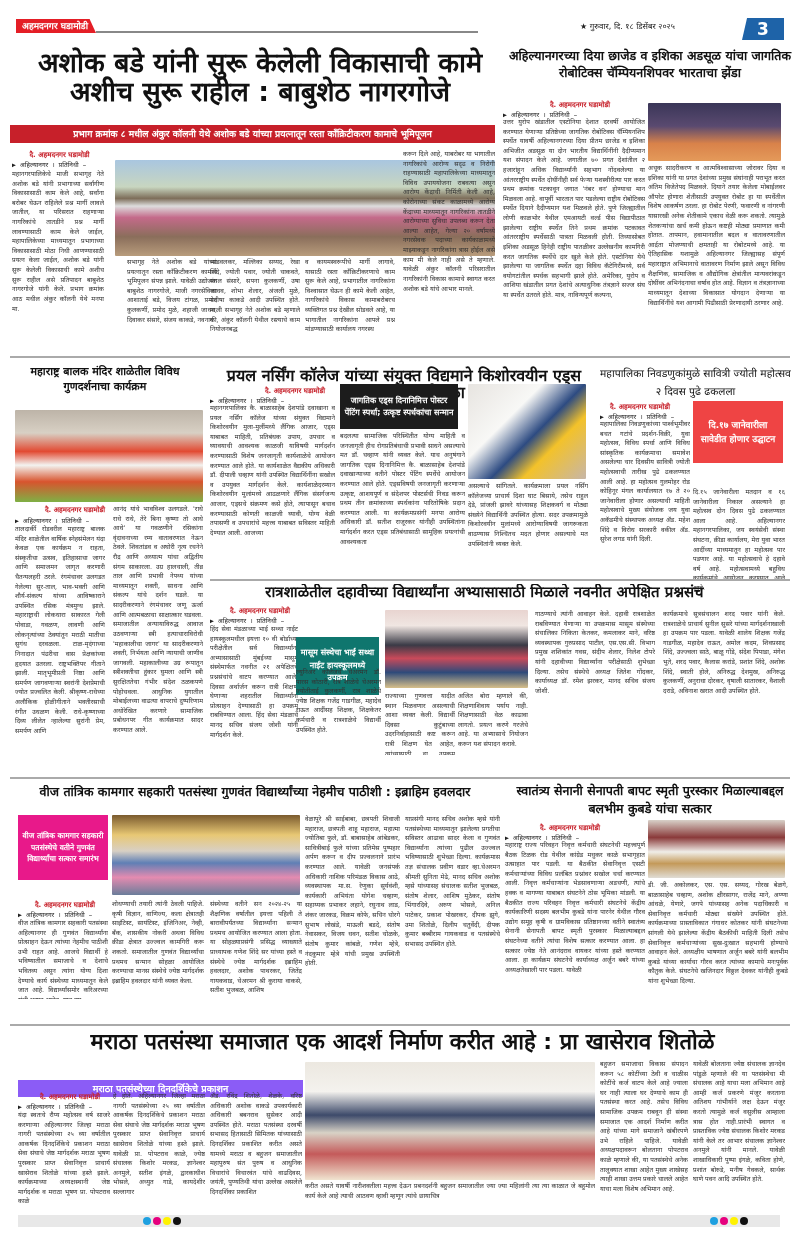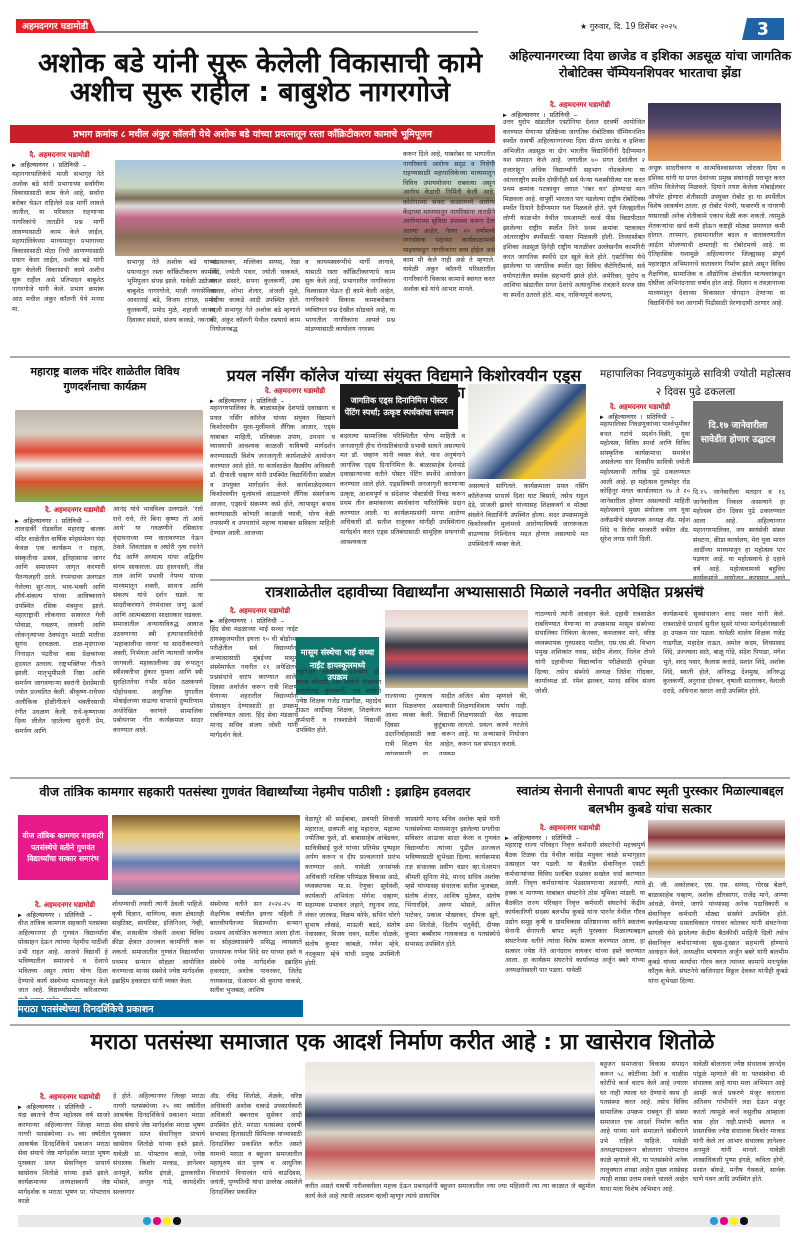--- a/index.html
+++ b/index.html
@@ -22,21 +22,21 @@
 .box{color:#fff;font-family:"DejaVu Sans",sans-serif;font-weight:bold;text-align:center;display:flex;align-items:center;justify-content:center;padding:4px}
 .dots{display:flex;gap:2px}
 .dots span{width:8px;height:8px;border-radius:50%}
 .footer-bar{left:18px;top:1215px;width:762px;height:12px;background:#e8e8e8}
 </style>
 </head>
 <body>
 
 <div class="abs masthead-tab">अहमदनगर घडामोडी</div>
 <div class="abs masthead-rule"></div>
-<div class="abs masthead-date">★ गुरुवार, दि. 19 डिसेंबर २०२५</div>
+<div class="abs masthead-date">★ गुरुवार, दि. १८ डिसेंबर २०२५</div>
 <div class="abs page-no">3</div>
 
 <div class="abs hl hl-main">अशोक बडे यांनी सुरू केलेली विकासाची कामे अशीच सुरू राहील : बाबुशेठ नागरगोजे</div>
 <div class="abs redbar">प्रभाग क्रमांक ८ मधील अंकुर कॉलनी येथे अशोक बडे यांच्या प्रयत्नातून रस्ता कॉंक्रिटीकरण कामाचे भूमिपूजन</div>
 <div class="abs byline" style="left:12px;top:150px;width:95px;">दै. अहमदनगर घडामोडी</div>
 <div class="abs dateline" style="left:12px;top:160px;">▶ अहिल्यानगर । प्रतिनिधी –</div>
 <div class="abs txt" style="left:12px;top:170px;width:92px;height:183px;">महानगरपालिकेचे माजी सभागृह नेते अशोक बडे यांनी प्रभागाच्या सर्वांगीण विकासासाठी काम केले आहे, सर्वांना बरोबर घेऊन राहिलेले प्रश्न मार्गी लावले जातील, या परिसरात राहणाऱ्या नागरिकांचे तातडीने प्रश्न मार्गी लावण्यासाठी काम केले जाईल, महापालिकेच्या माध्यमातून प्रभागाच्या विकासासाठी मोठा निधी आणण्यासाठी प्रयत्न केला जाईल, अशोक बडे यांनी सुरू केलेली विकासाची कामे अशीच सुरू राहील असे प्रतिपादन बाबुशेठ नागरगोजे यांनी केले. प्रभाग क्रमांक आठ मधील अंकुर कॉलनी येथे मनपा मा.</div>
 <div class="abs photo" style="left:115px;top:160px;width:380px;height:96px;background:linear-gradient(180deg,#a9c6e0 0%,#c8d6c0 28%,#7d6e5a 40%,#ddd 48%,#c46a8a 60%,#8a6e5b 80%,#b89c7c 100%);"></div>
 <div class="abs txt" style="left:127px;top:258px;width:90px;height:95px;">सभागृह नेते अशोक बडे यांच्या प्रयत्नातून रस्ता कॉंक्रिटीकरण कामाचे भूमिपूजन संपन्न झाले. यावेळी उद्योजक बाबुशेठ नागरगोजे, माजी नगरसेविका आशाताई बडे, विजय टांगळ, प्रमोद कुलकर्णी, प्रमोद मुळे, शहाजी जाधव, दिवाकर संसारे, संजय काकडे, नवनाथ</div>
 <div class="abs txt" style="left:210px;top:258px;width:90px;height:95px;">भांडवलकर, मल्लिका सय्यद, रेखा शिंदे, ज्योती पवार, ज्योती चाकवते, मंगल संसारे, सपना कुलकर्णी, उषा जाधव, शोभा शेलार, अंजली मुळे, मनीषा काकडे आदी उपस्थित होते. माजी सभागृह नेते अशोक बडे म्हणाले की, अंकुर कॉलनी येथील रस्त्याचे काम नियोजनबद्ध</div>
@@ -65,21 +65,21 @@
 <div class="abs txt" style="left:210px;top:404px;width:125px;height:172px;">महानगरपालिका कै. बाळासाहेब देशपांडे दवाखाना व प्रयल नर्सिंग कॉलेज यांच्या संयुक्त विद्यमाने किशोरवयीन मुला-मुलींमध्ये लैंगिक आजार, एड्स याबाबत माहिती, प्रतिबंधक उपाय, उपचार व घ्यावयाची आवश्यक काळजी याविषयी मार्गदर्शन करण्यासाठी विशेष जनजागृती कार्यशाळेचे आयोजन करण्यात आले होते. या कार्यशाळेत वैद्यकीय अधिकारी डॉ. दीपाली चव्हाण यांनी उपस्थित विद्यार्थिनींना सखोल व उपयुक्त मार्गदर्शन केले. कार्यशाळेदरम्यान किशोरवयीन मुलांमध्ये आढळणारे लैंगिक संसर्गजन्य आजार, एड्सचे संक्रमण कसे होते, त्यापासून बचाव करण्यासाठी कोणती काळजी घ्यावी, योग्य वेळी तपासणी व उपचारांचे महत्त्व याबाबत सविस्तर माहिती देण्यात आली. आजच्या</div>
 <div class="abs box" style="left:340px;top:384px;width:118px;height:45px;background:#1c1c1c;font-size:8px;line-height:1.45;">जागतिक एड्स दिनानिमित्त पोस्टर पेंटिंग स्पर्धा; उत्कृष्ट स्पर्धकांचा सन्मान</div>
 <div class="abs txt" style="left:340px;top:432px;width:125px;height:144px;">बदलत्या सामाजिक परिस्थितीत योग्य माहिती व जनजागृती हीच रोगप्रतिबंधाची प्रभावी साधने असल्याचे मत डॉ. चव्हाण यांनी व्यक्त केले. याच अनुषंगाने जागतिक एड्स दिनानिमित्त कै. बाळासाहेब देशपांडे दवाखान्याच्या वतीने पोस्टर पेंटिंग स्पर्धेचे आयोजन करण्यात आले होते. एड्सविषयी जनजागृती करणाऱ्या उत्कृष्ट, आशयपूर्ण व संदेशपर पोस्टर्सची निवड करून प्रथम तीन क्रमांकाच्या स्पर्धकांना पारितोषिके प्रदान करण्यात आली. या कार्यक्रमप्रसंगी मनपा आरोग्य अधिकारी डॉ. सतीश राजूरकर यांनीही उपस्थितांना मार्गदर्शन करत एड्स प्रतिबंधासाठी सामूहिक प्रयत्नांची आवश्यकता</div>
 <div class="abs photo" style="left:468px;top:384px;width:118px;height:95px;background:linear-gradient(135deg,#e7e4e0 0%,#f8f8f6 35%,#2d4b82 55%,#f3c22a 70%,#c7b6a8 100%);"></div>
 <div class="abs txt" style="left:468px;top:482px;width:120px;height:94px;">असल्याचे सांगितले. कार्यक्रमाला प्रयल नर्सिंग कॉलेजच्या प्राचार्य दिशा घाट बिसाये, तसेच राहुल देडे, प्रांजली झावरे यांच्यासह शिक्षकवर्ग व मोठ्या संख्येने विद्यार्थिनी उपस्थित होत्या. सदर उपक्रमामुळे किशोरवयीन मुलांमध्ये आरोग्याविषयी जागरूकता वाढण्यास निश्चितच मदत होणार असल्याचे मत उपस्थितांनी व्यक्त केले.</div>
 
 <div class="abs hl" style="left:598px;top:364px;width:195px;font-size:10.5px;font-weight:normal;line-height:1.75;">महापालिका निवडणुकांमुळे सावित्री ज्योती महोत्सव २ दिवस पुढे ढकलला</div>
 <div class="abs byline" style="left:600px;top:402px;width:80px;">दै. अहमदनगर घडामोडी</div>
 <div class="abs dateline" style="left:600px;top:412px;">▶ अहिल्यानगर । प्रतिनिधी –</div>
 <div class="abs txt" style="left:600px;top:420px;width:90px;height:135px;">महापालिका निवडणुकांच्या पार्श्वभूमीवर बचत गटांचे प्रदर्शन-विक्री, युवा महोत्सव, विविध स्पर्धा आणि विविध सांस्कृतिक कार्यक्रमाचा समावेश असलेल्या चार दिवसीय सावित्री ज्योती महोत्सवाची तारीख पुढे ढकलण्यात आली आहे. हा महोत्सव गुलमोहर रोड कोहिनूर मंगल कार्यालयात १७ ते २० जानेवारीला होणार असल्याची माहिती महोत्सवाचे मुख्य संयोजक जय युवा अकॅडमीचे संस्थापक अध्यक्ष ॲड. महेश शिंदे व विरोध सरकारी वकील ॲड. सुरेश लगड यांनी दिली.</div>
-<div class="abs box" style="left:693px;top:401px;width:90px;height:62px;background:#737373;font-size:9px;line-height:1.6;">दि.१७ जानेवारीला सावेडीत होणार उद्घाटन</div>
+<div class="abs box" style="left:693px;top:401px;width:90px;height:62px;background:#ef4444;font-size:9px;line-height:1.6;">दि.१७ जानेवारीला सावेडीत होणार उद्घाटन</div>
 <div class="abs txt" style="left:693px;top:488px;width:92px;height:110px;">दि.१५ जानेवारीला मतदान व १६ जानेवारीला निकाल असल्याने हा महोत्सव दोन दिवस पुढे ढकलण्यात आला आहे. अहिल्यानगर महानगरपालिका, जय स्वयंसेवी संस्था संघटना, क्रीडा कार्यालय, मेरा युवा भारत आदींच्या माध्यमातून हा महोत्सव पार पडणार आहे. या महोत्सवाचे हे दहावे वर्ष आहे. महोत्सवामध्ये बहुविध कार्यक्रमांचे आयोजन करण्यात आले आहे.</div>
 
 <div class="abs rule" style="left:210px;top:579px;width:580px;"></div>
 
 <div class="abs hl" style="left:192px;top:584px;width:585px;font-size:15px;white-space:nowrap;overflow:hidden;">रात्रशाळेतील दहावीच्या विद्यार्थ्यांना अभ्यासासाठी मिळाले नवनीत अपेक्षित प्रश्नसंच</div>
 <div class="abs byline" style="left:215px;top:606px;width:90px;">दै. अहमदनगर घडामोडी</div>
 <div class="abs dateline" style="left:210px;top:616px;">▶ अहिल्यानगर । प्रतिनिधी –</div>
 <div class="abs txt" style="left:210px;top:625px;width:88px;height:130px;">हिंद सेवा मंडळाच्या भाई सथ्था नाईट हायस्कूलमधील इयत्ता १० वी बोर्डाच्या परीक्षेतील सर्व विद्यार्थ्यांना अभ्यासासाठी मुंबईच्या मासूम संस्थेमार्फत नवनीत २१ अपेक्षितचे प्रश्नसंचांचे वाटप करण्यात आले. दिवसा अर्थार्जन करून रात्री शिक्षण घेणाऱ्या शहरातील विद्यार्थ्यांना प्रोत्साहन देण्यासाठी हा उपक्रम राबविण्यात आला. हिंद सेवा मंडळाचे मानद सचिव संजय जोशी यांनी मार्गदर्शन केले.</div>
 <div class="abs box" style="left:296px;top:637px;width:83px;height:58px;background:#0f766e;font-size:8px;line-height:1.55;">मासूम संस्थेचा भाई सथ्था नाईट हायस्कूलमध्ये उपक्रम</div>
 <div class="abs txt" style="left:296px;top:668px;width:85px;height:87px;">ल्युनिअर कॉलेजचे चेअरमन डॉ. पारस कोठारी, रात्र शाळेचे चेअरमन ज्योतीताई कुलकर्णी, रात्र शाळेचे ज्येष्ठ शिक्षक गजेंद्र गाडगीळ, महादेव राऊत आदींसह शिक्षक, शिक्षकेतर कर्मचारी व रात्रशाळेचे विद्यार्थी उपस्थित होते.</div>
@@ -105,21 +105,21 @@
 <div class="abs hl" style="left:505px;top:782px;width:290px;font-size:12.5px;line-height:1.45;">स्वातंत्र्य सेनानी सेनापती बापट स्मृती पुरस्कार मिळाल्याबद्दल बलभीम कुबडे यांचा सत्कार</div>
 <div class="abs byline" style="left:525px;top:823px;width:90px;">दै. अहमदनगर घडामोडी</div>
 <div class="abs dateline" style="left:505px;top:833px;">▶ अहिल्यानगर । प्रतिनिधी –</div>
 <div class="abs txt" style="left:505px;top:841px;width:140px;height:158px;">महाराष्ट्र राज्य परिवहन निवृत्त कर्मचारी संघटनेची महत्त्वपूर्ण बैठक टिळक रोड येथील कांग्रेड मधुकर काळे सभागृहात उत्साहात पार पडली. या बैठकीत सेवानिवृत्त एसटी कर्मचाऱ्यांच्या विविध प्रलंबित प्रश्नांवर सखोल चर्चा करण्यात आली. निवृत्त कर्मचाऱ्यांना भेडसावणाऱ्या अडचणी, त्यांचे हक्क व मागण्या याबाबत संघटनेने ठोस भूमिका मांडली. या बैठकीत राज्य परिवहन निवृत्त कर्मचारी संघटनेचे केंद्रीय कार्यकारिणी सदस्य बलभीम कुबडे यांना पारनेर येथील गौरव उद्योग समूह कृषी व ग्रामविकास प्रतिष्ठानच्या वतीने स्वातंत्र्य सेनानी सेनापती बापट स्मृती पुरस्कार मिळाल्याबद्दल संघटनेच्या वतीने त्यांचा विशेष सत्कार करण्यात आला. हा सत्कार ज्येष्ठ नेते आनंदराव वायकर यांच्या हस्ते करण्यात आला. हा कार्यक्रम संघटनेचे कार्याध्यक्ष अर्जुन बबरे यांच्या अध्यक्षतेखाली पार पडला. यावेळी</div>
 <div class="abs photo" style="left:648px;top:820px;width:137px;height:58px;background:linear-gradient(180deg,#d8d0c8 0%,#8a3a3a 30%,#f0eee8 55%,#c49a5a 75%,#e0dcd4 100%);"></div>
 <div class="abs txt" style="left:648px;top:881px;width:140px;height:118px;">डी. जी. अकोलकर, एस. एस. सय्यद, गोरख बेळगे, बाळासाहेब चव्हाण, अशोक क्षीरसागर, राजेंद्र माने, अण्णा आंधळे, येणारे, जगपे यांच्यासह अनेक पदाधिकारी व सेवानिवृत्त कर्मचारी मोठ्या संख्येने उपस्थित होते. कार्यक्रमाच्या प्रास्ताविकात गंगाधर कोतकर यांनी संघटनेच्या सांगली येथे झालेल्या केंद्रीय बैठकीची माहिती दिली तसेच सेवानिवृत्त कर्मचाऱ्यांच्या सुख-दुःखात सहभागी होण्याचे आवाहन केले. अध्यक्षीय भाषणात अर्जुन बबरे यांनी बलभीम कुबडे यांच्या कार्याचा गौरव करत त्यांच्या कामाचे मनःपूर्वक कौतुक केले. संघटनेचे खजिनदार विठ्ठल देवकर यांनीही कुबडे यांना शुभेच्छा दिल्या.</div>
 
 <div class="abs rule" style="left:10px;top:1024px;width:780px;"></div>
 
 <div class="abs hl" style="left:10px;top:1030px;width:785px;font-size:22px;white-space:nowrap;overflow:hidden;">मराठा पतसंस्था समाजात एक आदर्श निर्माण करीत आहे : प्रा खासेराव शितोळे</div>
-<div class="abs" style="left:18px;top:1000px;width:285px;height:17px;background:#0369a1;color:#fff;font-family:'DejaVu Sans',sans-serif;font-weight:bold;font-size:9.5px;line-height:17px;">मराठा पतसंस्थेच्या दिनदर्शिकेचे प्रकाशन</div>
+<div class="abs" style="left:18px;top:1080px;width:285px;height:17px;background:#8b5cf6;color:#fff;font-family:'DejaVu Sans',sans-serif;font-weight:bold;font-size:9.5px;text-align:center;line-height:17px;">मराठा पतसंस्थेच्या दिनदर्शिकेचे प्रकाशन</div>
 <div class="abs byline" style="left:25px;top:1092px;width:90px;">दै. अहमदनगर घडामोडी</div>
 <div class="abs dateline" style="left:18px;top:1102px;">▶ अहिल्यानगर । प्रतिनिधी –</div>
 <div class="abs txt" style="left:18px;top:1111px;width:92px;height:100px;">यंदा स्वतःचे रौप्य महोत्सव वर्ष साजरे करणाऱ्या अहिल्यानगर जिल्हा मराठा नागरी पतसंस्थेच्या २५ व्या वर्षातील आकर्षक दिनदर्शिकेचे प्रकाशन मराठा सेवा संघाचे जेष्ठ मार्गदर्शक मराठा भूषण पुरस्कार प्राप्त सेवानिवृत्त प्राचार्य खासेराव शितोळे यांच्या हस्ते झाले. कार्यक्रमाच्या अध्यक्षस्थानी जेष्ठ मार्गदर्शक व मराठा भूषण प्रा. पोपटराव काळे</div>
 <div class="abs txt" style="left:113px;top:1092px;width:92px;height:119px;">हे होते. अहिल्यानगर जिल्हा मराठा नागरी पतसंस्थेच्या २५ व्या वर्षातील आकर्षक दिनदर्शिकेचे प्रकाशन मराठा सेवा संघाचे जेष्ठ मार्गदर्शक मराठा भूषण पुरस्कार प्राप्त सेवानिवृत्त प्राचार्य खासेराव शितोळे यांच्या हस्ते झाले. यावेळी प्रा. पोपटराव काळे, ज्येष्ठ संचालक किशोर मरकड, ज्ञानेश्वर अनमुले, सतीश इंगळे, द्वारकाधीश भोसले, अच्युत गाडे, कायदेशीर सल्लागार</div>
 <div class="abs txt" style="left:210px;top:1092px;width:92px;height:119px;">ॲड. रविंद्र शितोळे, शेळके, वरिष्ठ अधिकारी अशोक वाकडे उपकार्यकारी अधिकारी बबनराव सुसेकर आदी उपस्थित होते. मराठा पतसंस्था दरवर्षी सभासद हितासाठी सिमितक यांच्यासाठी दिनदर्शिका प्रकाशित करीत असते यामध्ये मराठा व बहुजन समाजातील महापुरुष संत पुरुष व आधुनिक विचारांचे विचारवंत यांचे वाढदिवस, जयंती, पुण्यतिथी यांचा उल्लेख असलेले दिनदर्शिका प्रकाशित</div>
 <div class="abs photo" style="left:305px;top:1062px;width:290px;height:118px;background:linear-gradient(180deg,#ece8e0 0%,#f4f2ee 25%,#3d4a6a 45%,#d8d2c6 60%,#c45a5a 78%,#f0e4d0 100%);"></div>
 <div class="abs txt" style="left:305px;top:1182px;width:290px;height:29px;">करीत असते यावर्षी नारीशक्तीला महत्त्व देऊन प्रबनदर्शनी बहुजन समाजातील ज्या ज्या महिलांनी त्या त्या काळात जे बहुमोल कार्य केले आहे त्याची आठवण व्हावी म्हणून त्यांचे छायाचित्र</div>
 <div class="abs txt" style="left:600px;top:1060px;width:88px;height:151px;">बहुजन समाजाचा विकास संपादन करून ५८ कोटींच्या ठेवी व चाळीस कोटींचे कर्ज वाटप केले आहे ज्याला घर नाही त्याला घर देण्याचे काम ही पतसंस्था करत आहे. तसेच विविध सामाजिक उपक्रम राबवून ही संस्था समाजात एक आदर्श निर्माण करीत आहे यांच्या मागे समाजाने खंबीरपणे उभे राहिले पाहिजे. यावेळी अध्यक्षपदावरून बोलताना पोपटराव काळे म्हणाले की, या पतसंस्थेचे अनेक तालुक्यात शाखा आहेत मुख्य शाखेसह त्याही शाखा उत्तम प्रकारे चालले आहेत याचा मला विशेष अभिमान आहे.</div>
 <div class="abs txt" style="left:693px;top:1060px;width:92px;height:151px;">यावेळी बोलताना ज्येष्ठ संचालक ज्ञानदेव पांडुळे म्हणाले की या पतसंस्थेचा मी संचालक आहे याचा मला अभिमान आहे आम्ही कर्ज प्रकरणे मंजूर करताना अतिशय गांभीर्याने लक्ष देऊन मंजूर करतो त्यामुळे कर्ज वसुलीस आम्हाला त्रास होत नाही.प्रारंभी स्वागत व प्रास्ताविक ज्येष्ठ संचालक किशोर मरकड यांनी केले तर आभार संचालक ज्ञानेश्वर अनमुले यांनी मानले. यावेळी शाखाधिकारी पुष्पा इंगळे, कविता होणे, प्रशांत बोरुडे, मनीष गेवकले, सार्थक घाणे पवन आदि उपस्थित होते.</div>
 

